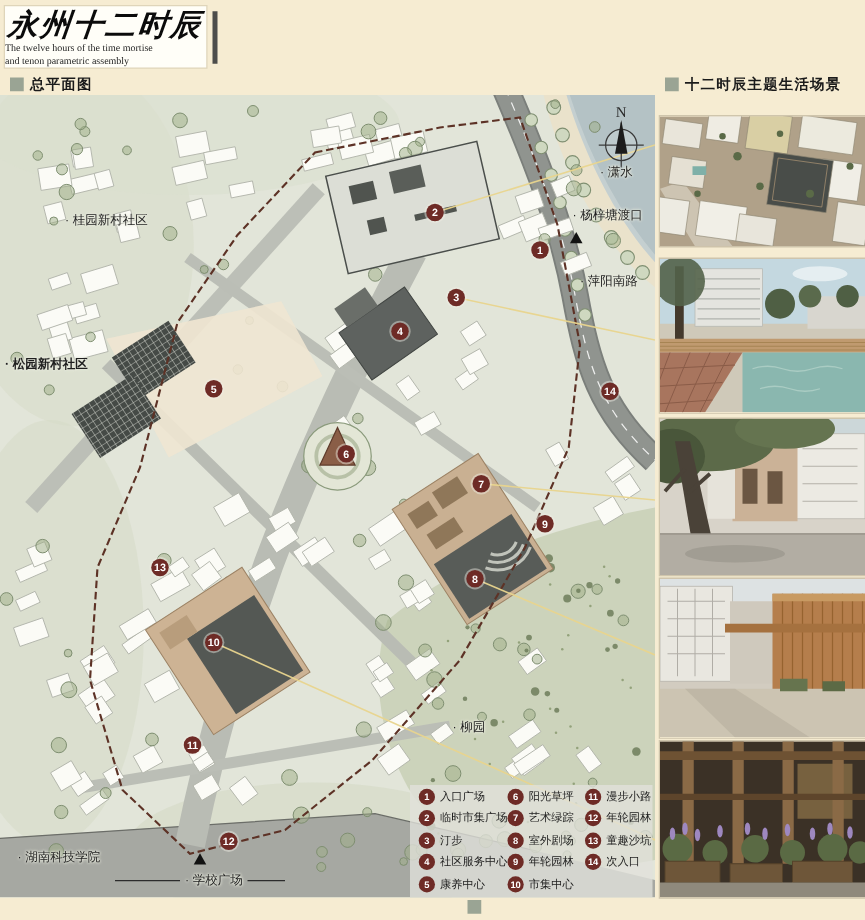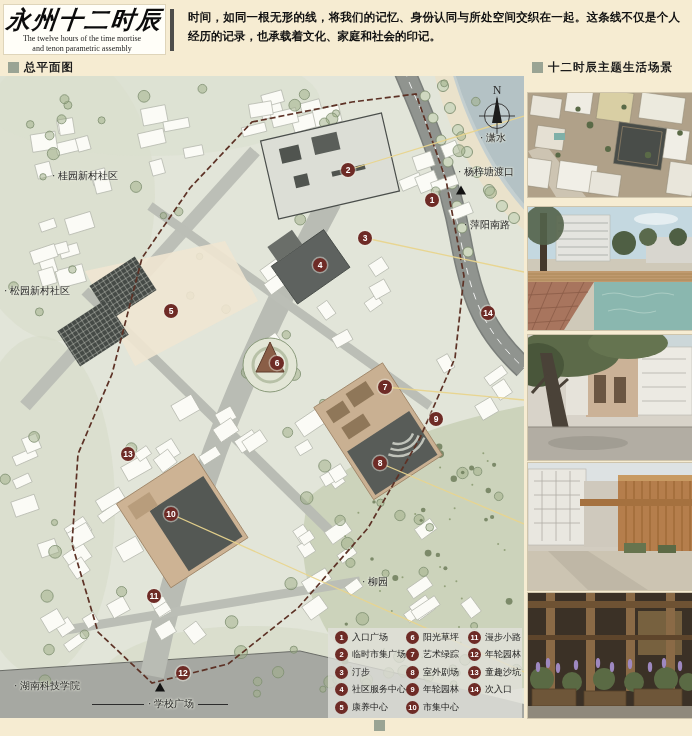--- a/index.html
+++ b/index.html
@@ -5,21 +5,21 @@
   html,body{margin:0;padding:0;}
   body{background:#9a9a92;}
   .page{position:relative;width:692px;height:736px;background:#f6ecd2;overflow:hidden;
         font-family:"Liberation Sans",sans-serif;}
   
   .title-card{position:absolute;left:4px;top:5px;width:161px;height:49px;background:#fffef8;
               box-shadow:0 0 0 1px rgba(120,110,80,.18);text-align:center;}
   .title-cn{font-family:"DejaVu Serif",serif;font-weight:bold;font-style:italic;font-size:24px;
             line-height:1.15;letter-spacing:2px;color:#0b0b0b;margin-top:1px;transform:skewX(-6deg);}
   .title-en{font-family:"Liberation Serif",serif;font-size:8px;line-height:1.3;color:#1d1d1d;
-            text-align:center;padding-right:5px;}
+            text-align:left;padding-right:5px;}
   .vbar{position:absolute;left:170px;top:9px;width:4px;height:42px;background:#4d4d4b;}
   .intro{position:absolute;left:188px;top:8px;width:492px;margin:0;font-family:"Liberation Serif",serif;
          font-weight:bold;font-size:11.5px;line-height:1.62;color:#101010;text-align:justify;}
   
   .sec{position:absolute;display:flex;align-items:center;gap:5px;font-size:11.5px;font-weight:bold;
        color:#1b1b1b;letter-spacing:1px;white-space:nowrap;}
   .sec .sq{width:11px;height:11px;background:#9aa494;flex:0 0 auto;}
   #sec-master{left:8px;top:60px;align-items:center;} #sec-scenes{left:532px;top:60px;}
   #sec-location{left:8px;top:740px;} #sec-site{left:336px;top:720px;flex-direction:column;}
   
@@ -53,21 +53,20 @@
 <div class="page">
 
   <div class="title-card">
     <div class="title-cn">永州十二时辰</div>
     <div class="title-en">
       <div>The twelve hours of the time mortise</div>
       <div>and tenon parametric assembly</div>
     </div>
   </div>
   <div class="vbar"></div>
-  <p class="intro">时间，如同一根无形的线，将我们的记忆、身份认同与所处空间交织在一起。这条线不仅是个人经历的记录，也承载着文化、家庭和社会的印记。</p>
 
   <div class="sec" id="sec-master">
     <span class="sq"></span>
     <span>总平面图</span>
   </div>
   <div class="sec" id="sec-scenes">
     <span class="sq"></span>
     <span>十二时辰主题生活场景</span>
   </div>
   <div class="sec" id="sec-location">
@@ -507,21 +506,21 @@
         <div class="mk" style="left: 277px; top: 287px;">6</div>
         <div class="mk" style="left: 385px; top: 311px;">7</div>
         <div class="mk" style="left: 380px; top: 387px;">8</div>
         <div class="mk" style="left: 436px; top: 343px;">9</div>
         <div class="mk" style="left: 171px; top: 438px;">10</div>
         <div class="mk" style="left: 154px; top: 520px;">11</div>
         <div class="mk" style="left: 183px; top: 597px;">12</div>
         <div class="mk" style="left: 128px; top: 378px;">13</div>
         <div class="mk" style="left: 488px; top: 237px;">14</div>
         <div class="lbl" style="left: 52px; top: 100px;">· 桂园新村社区</div>
-        <div class="lbl" style="left: 4px; top: 215px;">· 松园新村社区</div>
+        <div class="lbl" style="left: 4px; top: 215px; font-weight: bold;">· 松园新村社区</div>
         <div class="lbl" style="left: 480px; top: 62px;">· 潇水</div>
         <div class="lbl" style="left: 458px; top: 96px;">· 杨梓塘渡口</div>
         <div class="lbl" style="left: 464px; top: 149px;">· 萍阳南路</div>
         <div class="lbl" style="left: 362px; top: 506px;">· 柳园</div>
         <div class="lbl" style="left: 14px; top: 610px;">· 湖南科技学院</div>
         <div class="lbl rule" style="left: 92px; top: 628px;">
           <span class="rl"></span>
           <span>· 学校广场</span>
           <span class="rl short"></span>
         </div>

